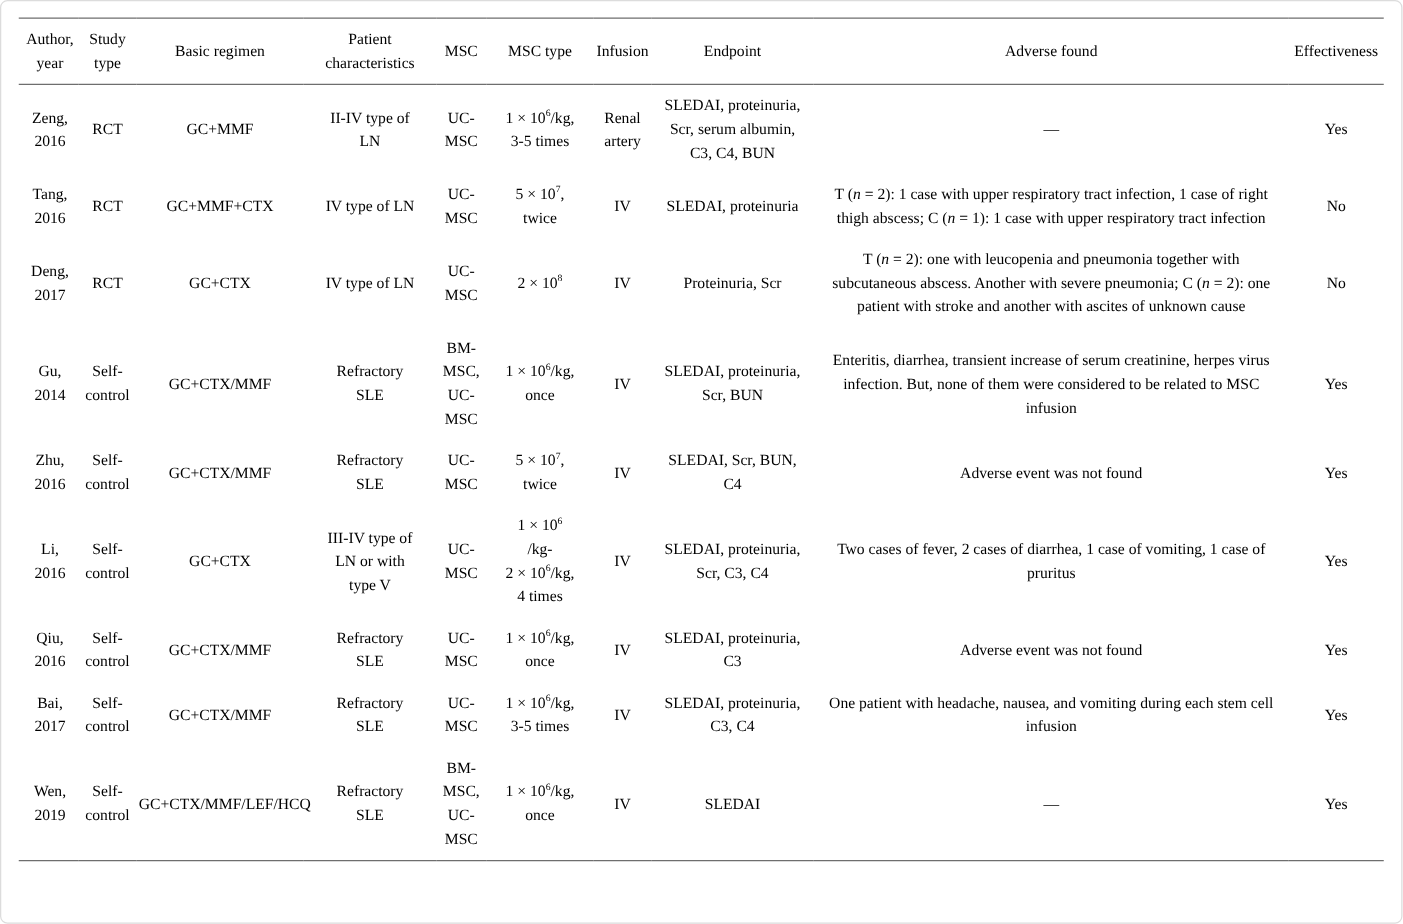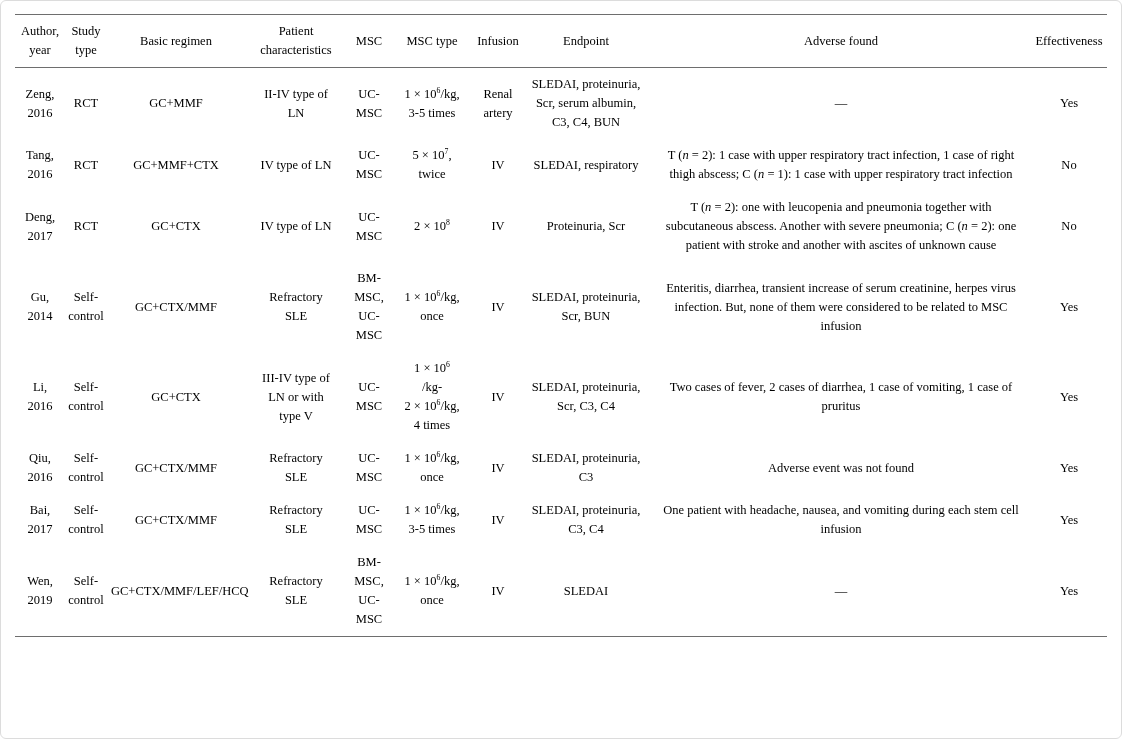--- a/index.html
+++ b/index.html
@@ -86,21 +86,21 @@
   </tr>
 
   <tr>
     <td class="col-author">Tang,<br>2016</td>
     <td class="col-study_type">RCT</td>
     <td class="col-regimen">GC+MMF+CTX</td>
     <td class="col-patient">IV type of LN</td>
     <td class="col-msc">UC-<br>MSC</td>
     <td class="col-dose">5 × 10<sup>7</sup>,<br>twice</td>
     <td class="col-infusion">IV</td>
-    <td class="col-endpoint">SLEDAI, respiratory</td>
+    <td class="col-endpoint">SLEDAI, proteinuria</td>
     <td class="col-adverse">T (<i>n</i> = 2): 1 case with upper respiratory tract infection, 1 case of right<br>thigh abscess; C (<i>n</i> = 1): 1 case with upper respiratory tract infection</td>
     <td class="col-effectiveness">No</td>
   </tr>
 
   <tr>
     <td class="col-author">Deng,<br>2017</td>
     <td class="col-study_type">RCT</td>
     <td class="col-regimen">GC+CTX</td>
     <td class="col-patient">IV type of LN</td>
     <td class="col-msc">UC-<br>MSC</td>
@@ -117,20 +117,32 @@
     <td class="col-regimen">GC+CTX/MMF</td>
     <td class="col-patient">Refractory<br>SLE</td>
     <td class="col-msc">BM-<br>MSC,<br>UC-<br>MSC</td>
     <td class="col-dose">1 × 10<sup>6</sup>/kg,<br>once</td>
     <td class="col-infusion">IV</td>
     <td class="col-endpoint">SLEDAI, proteinuria,<br>Scr, BUN</td>
     <td class="col-adverse">Enteritis, diarrhea, transient increase of serum creatinine, herpes virus<br>infection. But, none of them were considered to be related to MSC<br>infusion</td>
     <td class="col-effectiveness">Yes</td>
   </tr>
 
+  <tr>
+    <td class="col-author">Zhu,<br>2016</td>
+    <td class="col-study_type">Self-<br>control</td>
+    <td class="col-regimen">GC+CTX/MMF</td>
+    <td class="col-patient">Refractory<br>SLE</td>
+    <td class="col-msc">UC-<br>MSC</td>
+    <td class="col-dose">5 × 10<sup>7</sup>,<br>twice</td>
+    <td class="col-infusion">IV</td>
+    <td class="col-endpoint">SLEDAI, Scr, BUN,<br>C4</td>
+    <td class="col-adverse">Adverse event was not found</td>
+    <td class="col-effectiveness">Yes</td>
+  </tr>
 
   <tr>
     <td class="col-author">Li,<br>2016</td>
     <td class="col-study_type">Self-<br>control</td>
     <td class="col-regimen">GC+CTX</td>
     <td class="col-patient">III-IV type of<br>LN or with<br>type V</td>
     <td class="col-msc">UC-<br>MSC</td>
     <td class="col-dose">1 × 10<sup>6</sup><br>/kg-<br>2 × 10<sup>6</sup>/kg,<br>4 times</td>
     <td class="col-infusion">IV</td>
     <td class="col-endpoint">SLEDAI, proteinuria,<br>Scr, C3, C4</td>

